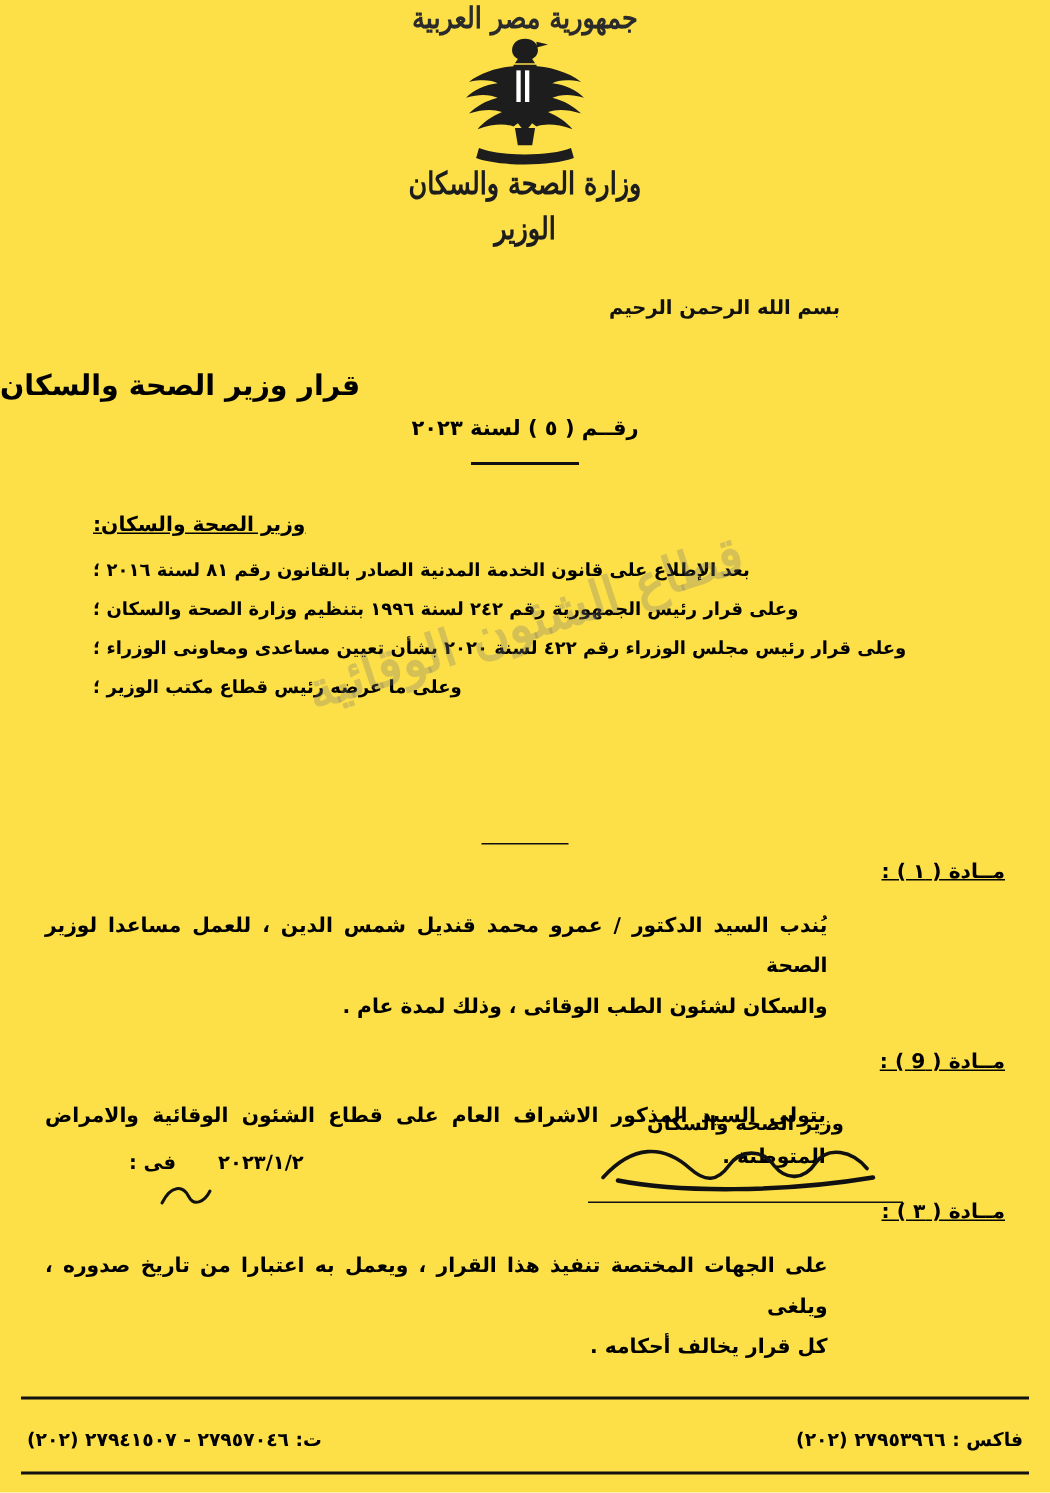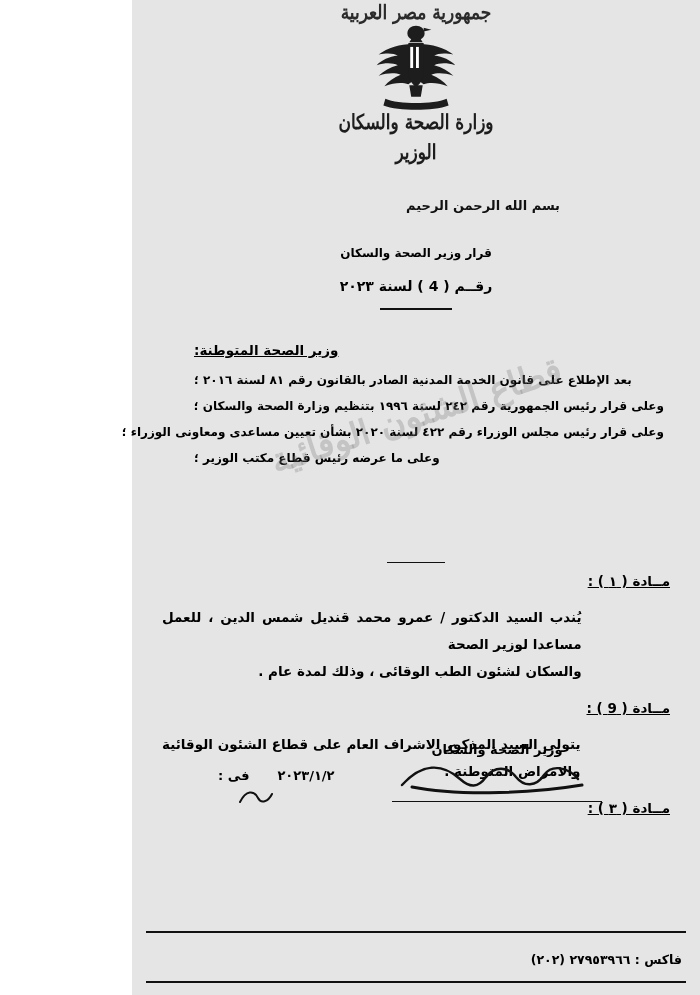--- a/index.html
+++ b/index.html
@@ -10,23 +10,23 @@
   body {
     width: 700px;
     height: 995px;
     position: relative;
     font-family: "DejaVu Sans", "Liberation Sans", sans-serif;
     color: #000000;
     overflow: hidden;
   }
   .page {
     position: relative;
-    width: 568px;
+    width: 700px;
     height: 995px;
-    background: #e5e5e5;
+    background: #fde047;
   }
 
   
   .letterhead {
     position: absolute;
     top: 0;
     left: 0;
     right: 0;
     height: 185px;
     text-align: center;
@@ -81,22 +81,22 @@
     right: 140px;
     font-size: 13px;
     font-weight: bold;
     color: #111;
   }
   .decision-title {
     position: absolute;
     top: 246px;
     left: 0;
     right: 0;
-    text-align: center;
-    font-size: 12px;
+    text-align: left;
+    font-size: 19px;
     font-weight: bold;
     letter-spacing: 1px;
   }
   .decision-number {
     position: absolute;
     top: 278px;
     left: 0;
     right: 0;
     text-align: center;
     font-size: 14px;
@@ -171,20 +171,21 @@
     margin-bottom: 10px;
     font-size: 13.5px;
     font-weight: bold;
     line-height: 27px;
   }
   .article-label {
     flex: 0 0 auto;
     white-space: nowrap;
     padding-left: 6px;
     text-decoration: underline;
+    margin-left: 30px;
   }
   .article-text {
     flex: 1 1 auto;
     text-align: justify;
     text-align-last: right;
     margin-top: 36px;
   }
   .article-text .second-line {
     display: block;
     text-align: center;
@@ -308,25 +309,25 @@
       </g>
     </svg>
 
     <div class="lh-ministry">وزارة الصحة والسكان</div>
     <div class="lh-minister">الوزير</div>
   </div>
 
   <div class="basmala">بسم الله الرحمن الرحيم</div>
 
   <div class="decision-title">قرار وزير الصحة والسكان</div>
-  <div class="decision-number">رقــم ( 4 ) لسنة ٢٠٢٣</div>
+  <div class="decision-number">رقــم ( ٥ ) لسنة ٢٠٢٣</div>
   <div class="rule-under-number"></div>
 
   <div class="preamble">
-    <div class="preamble-head">وزير الصحة المتوطنة:</div>
+    <div class="preamble-head">وزير الصحة والسكان:</div>
     <div class="line">بعد الإطلاع على قانون الخدمة المدنية الصادر بالقانون رقم ٨١ لسنة ٢٠١٦ ؛</div>
     <div class="line">وعلى قرار رئيس الجمهورية رقم ٢٤٢ لسنة ١٩٩٦ بتنظيم وزارة الصحة والسكان ؛</div>
     <div class="line">وعلى قرار رئيس مجلس الوزراء رقم ٤٢٢ لسنة ٢٠٢٠ بشأن تعيين مساعدى ومعاونى الوزراء ؛</div>
     <div class="line">وعلى ما عرضه رئيس قطاع مكتب الوزير ؛</div>
   </div>
 
   <div class="qarrar-underline"></div>
 
   <div class="articles">
     <div class="article">
@@ -339,20 +340,24 @@
 
     <div class="article">
       <div class="article-label">مــادة ( 9 ) :</div>
       <div class="article-text">
         <span>يتولى السيد المذكور الاشراف العام على قطاع الشئون الوقائية والامراض المتوطنة .</span>
       </div>
     </div>
 
     <div class="article">
       <div class="article-label">مــادة ( ٣ ) :</div>
+      <div class="article-text">
+        <span>على الجهات المختصة تنفيذ هذا القرار ، ويعمل به اعتبارا من تاريخ صدوره ، ويلغى</span>
+        <span class="second-line">كل قرار يخالف أحكامه .</span>
+      </div>
     </div>
   </div>
 
   <div class="watermark">قطاع الشئون الوقائية</div>
 
   <div class="sig-block">
     <div class="sig-title">وزير الصحة والسكان</div>
     <div class="sig-squiggle">
       <svg width="230" height="40" viewBox="0 0 230 40" aria-hidden="true">
         <path d="M20 28 C40 6, 60 6, 78 22 C88 31, 96 31, 104 20 C112 9, 126 9, 134 20 C142 30, 154 30, 162 18 C170 7, 186 10, 196 22" fill="none" stroke="#111" stroke-width="2.4" stroke-linecap="round"></path>
@@ -368,16 +373,17 @@
   </div>
   <div class="date-scribble">
     <svg width="40" height="22" viewBox="0 0 40 22" aria-hidden="true">
       <path d="M4 16 C10 4, 18 4, 22 12 C25 18, 32 16, 36 8" fill="none" stroke="#111" stroke-width="2" stroke-linecap="round"></path>
     </svg>
   </div>
 
   <div class="footer-rule-top"></div>
   <div class="footer-text">
     <span>فاكس : ٢٧٩٥٣٩٦٦ (٢٠٢)</span>
+    <span>ت: ٢٧٩٥٧٠٤٦ - ٢٧٩٤١٥٠٧ (٢٠٢)</span>
   </div>
   <div class="footer-rule-bottom"></div>
 
 </div>
 
 </body></html>

